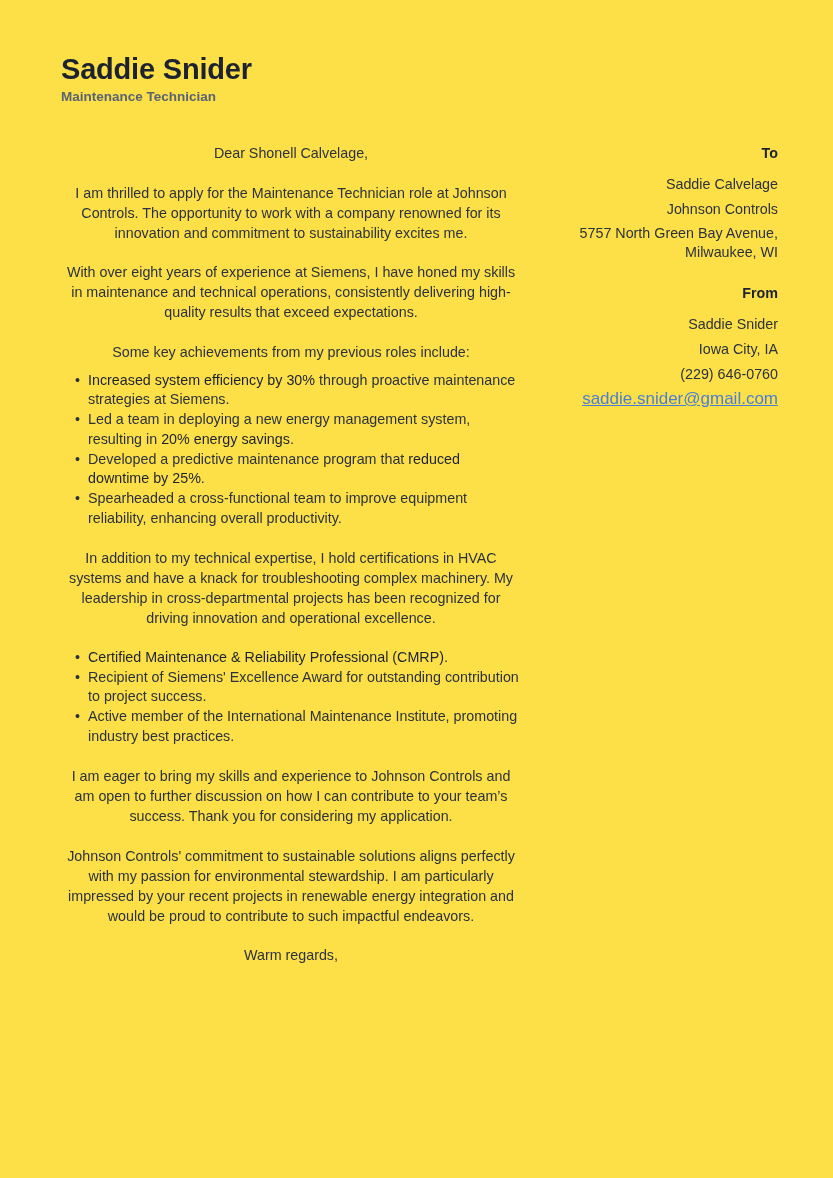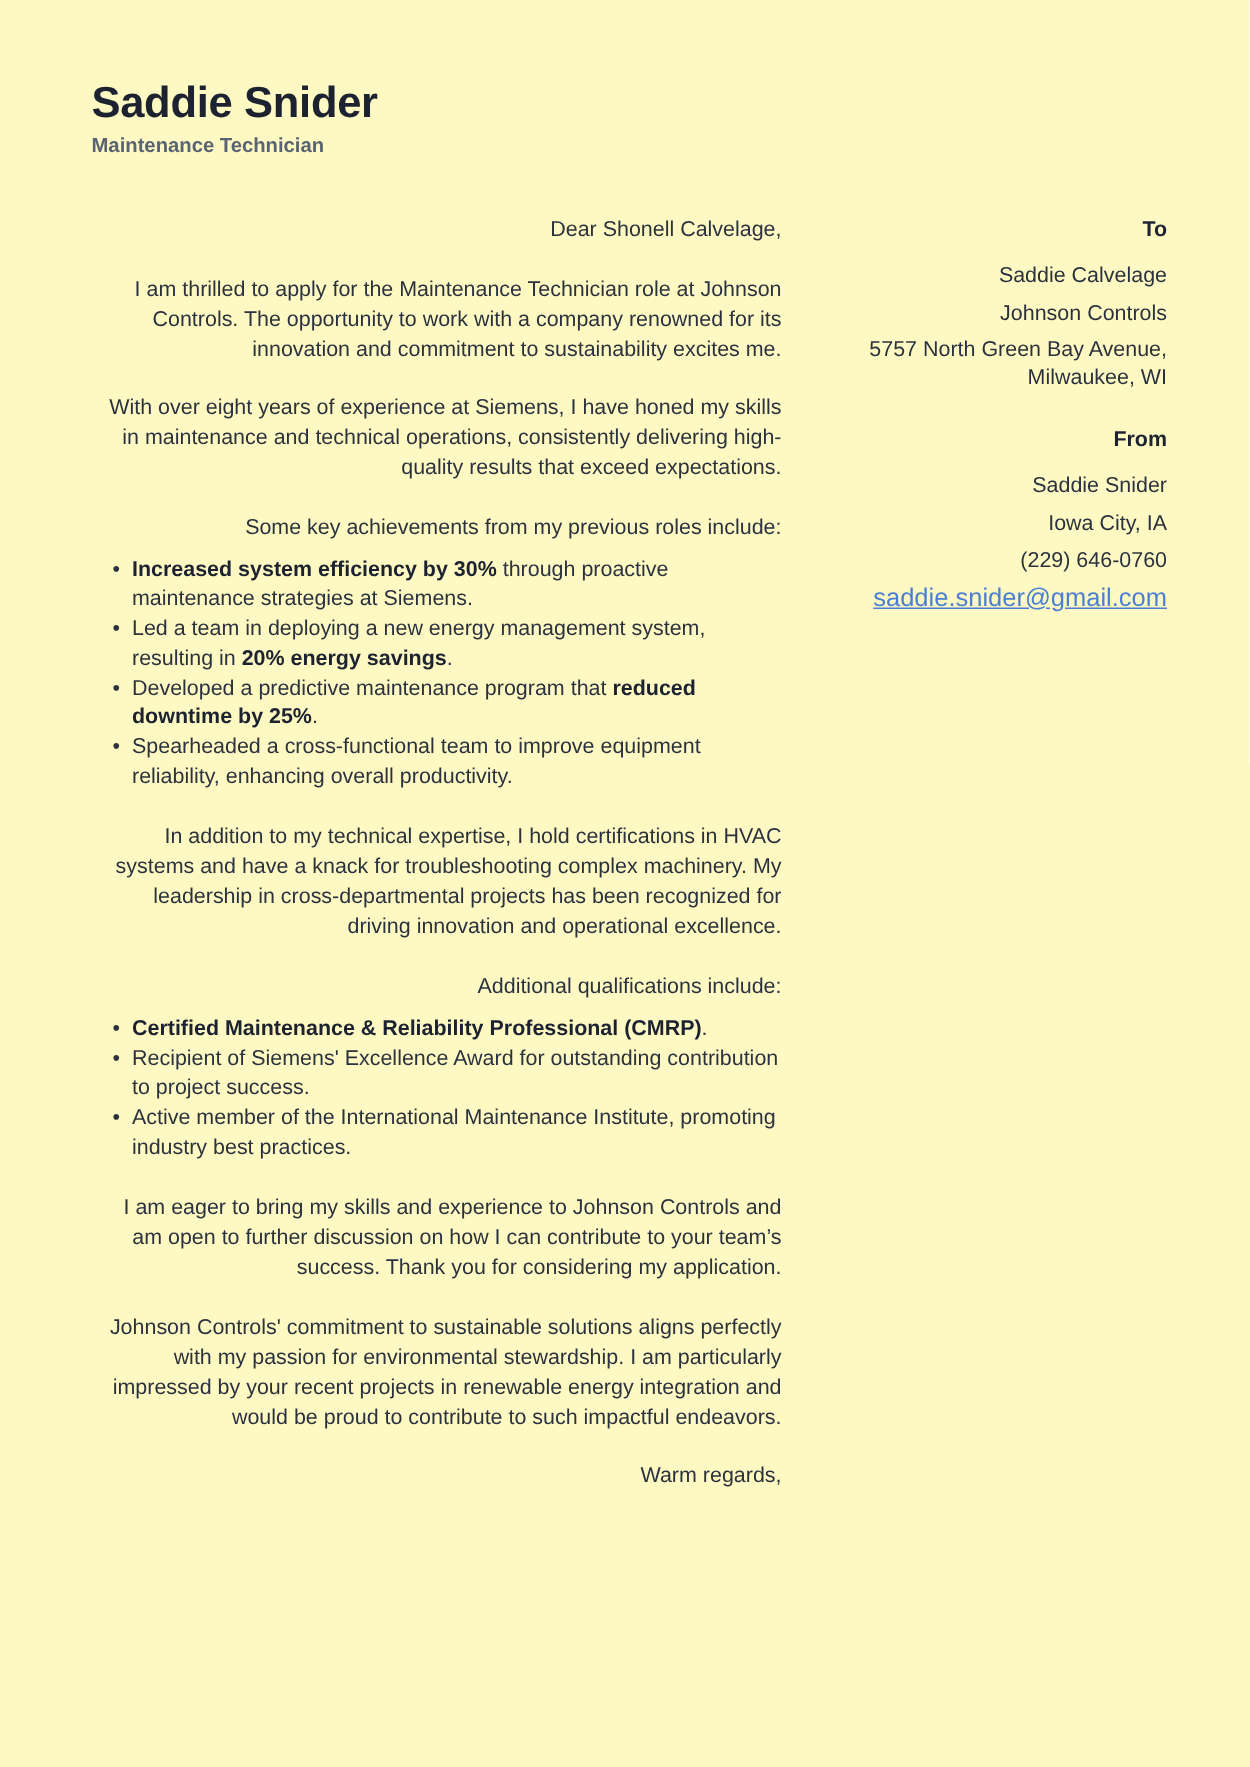--- a/index.html
+++ b/index.html
@@ -11,21 +11,21 @@
     width: 833px;
     height: 1178px;
     font-family: "Liberation Sans", sans-serif;
     color: #2b323e;
     -webkit-font-smoothing: antialiased;
   }
   .page {
     position: relative;
     width: 833px;
     height: 1178px;
-    background: #fef9c3;
+    background: #fde047;
     box-sizing: border-box;
     padding: 0;
     overflow: hidden;
   }
   
   .header {
     position: absolute;
     left: 61px;
     top: 52px;
     width: 700px;
@@ -63,21 +63,21 @@
     left: 568px;
     top: 0;
     width: 210px;
   }
   
   .para {
     font-size: 14.3px;
     line-height: 20px;
     color: #2b323e;
     margin: 0 0 19.5px 0;
-    text-align: right;
+    text-align: center;
   }
   .para:last-child { margin-bottom: 12px; }
   .para.tight { margin-bottom: 9px; }
   .bullets {
     list-style: none;
     margin: 0 0 19.5px 0;
     padding: 0;
   }
   .bullets li {
     position: relative;
@@ -89,21 +89,21 @@
   }
   .bullets li::before {
     content: "\2022";
     position: absolute;
     left: 14px;
     top: 0;
     font-size: 14.3px;
     line-height: 19.8px;
     color: #2b323e;
   }
-  .b { font-weight: bold; color: #1c2230; }
+  .b { font-weight: normal; color: #1c2230; }
   
   .meta-block { margin-bottom: 21px; text-align: right; }
   .meta-heading {
     font-size: 14.3px;
     font-weight: bold;
     color: #1c2230;
     line-height: 20px;
     margin: 0 0 11px 0;
   }
   .meta-line {
@@ -145,21 +145,20 @@
 
       <ul class="bullets">
         <li><span class="b">Increased system efficiency by 30%</span><span> through proactive maintenance strategies at Siemens.</span></li>
         <li><span>Led a team in deploying a new energy management system, resulting in </span><span class="b">20% energy savings</span><span>.</span></li>
         <li><span>Developed a predictive maintenance program that </span><span class="b">reduced downtime by 25%</span><span>.</span></li>
         <li><span>Spearheaded a cross-functional team to improve equipment reliability, enhancing overall productivity.</span></li>
       </ul>
 
       <p class="para">In addition to my technical expertise, I hold certifications in HVAC systems and have a knack for troubleshooting complex machinery. My leadership in cross-departmental projects has been recognized for driving innovation and operational excellence.</p>
 
-      <p class="para tight">Additional qualifications include:</p>
 
       <ul class="bullets">
         <li><span class="b">Certified Maintenance &amp; Reliability Professional (CMRP)</span><span>.</span></li>
         <li><span>Recipient of Siemens' Excellence Award for outstanding contribution to project success.</span></li>
         <li><span>Active member of the International Maintenance Institute, promoting industry best practices.</span></li>
       </ul>
 
       <p class="para">I am eager to bring my skills and experience to Johnson Controls and am open to further discussion on how I can contribute to your team’s success. Thank you for considering my application.</p>
 
       <p class="para">Johnson Controls' commitment to sustainable solutions aligns perfectly with my passion for environmental stewardship. I am particularly impressed by your recent projects in renewable energy integration and would be proud to contribute to such impactful endeavors.</p>

